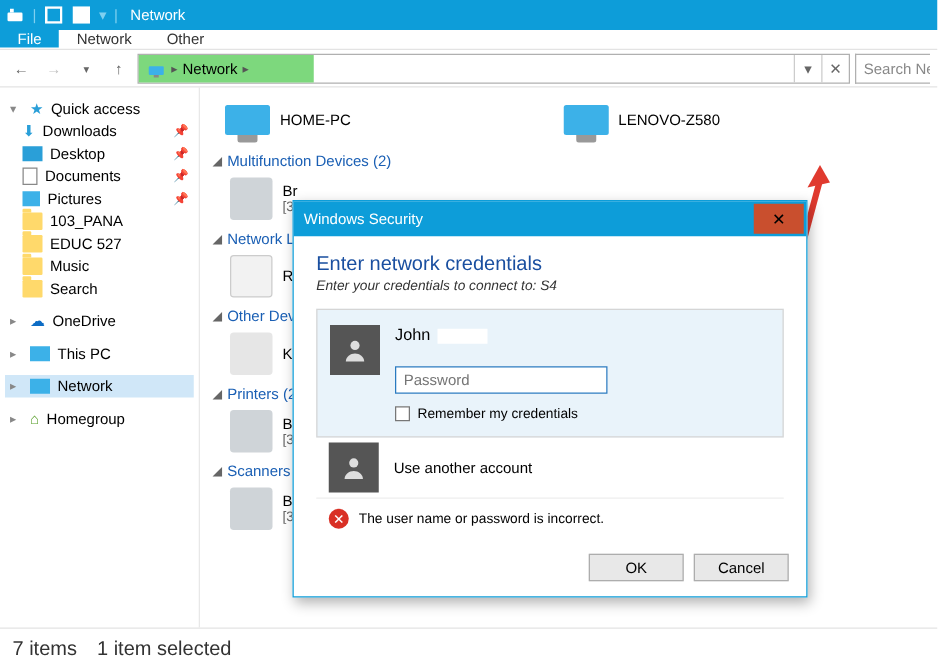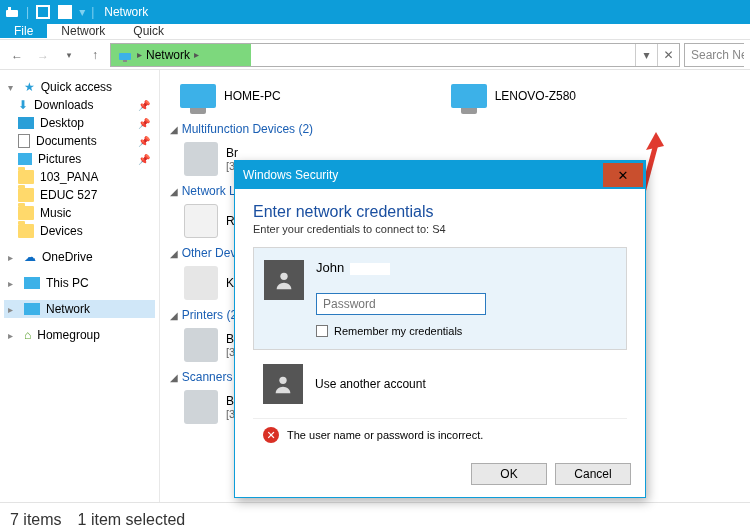--- a/index.html
+++ b/index.html
@@ -55,30 +55,30 @@
 
 .statusbar { height: 34px; border-top: 1px solid #e3e3e3; padding: 0 10px; display: flex; align-items: center; gap: 16px; color: #333; font-size: 16px; }
 
 
 .dialog { position: absolute; top: 160px; left: 234px; width: 412px; background: #fff; border: 1px solid #0d9dd9; box-shadow: 2px 4px 10px rgba(0,0,0,0.3); z-index: 10; }
 .dialog-tb { height: 28px; background: #0d9dd9; color: #fff; display: flex; align-items: center; padding: 0 8px; }
 .dialog-tb .dtitle { flex: 1; font-size: 12px; }
 .dialog-tb .dclose { width: 40px; height: 24px; background: #c94f2e; color: #000; display: flex; align-items: center; justify-content: center; font-size: 13px; margin-right: -6px; }
 .dialog-body { padding: 14px 18px 10px 18px; }
 .dialog-h1 { color: #1a4fa0; font-size: 16px; margin-bottom: 2px; }
-.dialog-sub { font-size: 11px; color: #333; margin-bottom: 12px; }
+.dialog-sub { font-size: 11px; color: #333; margin-bottom: 12px; font-style: italic; }
 .cred-box { border: 1px solid #d5d5d5; background: #e9f3fa; padding: 12px 10px; display: flex; gap: 12px; align-items: flex-start; }
 .avatar { width: 40px; height: 40px; background: #555; display: flex; align-items: center; justify-content: center; color: #fff; }
 .cred-fields { flex: 1; }
 .uname { font-size: 13px; margin-bottom: 18px; display: flex; align-items: flex-end; gap: 6px; }
 .uname .smudge { display: inline-block; width: 40px; height: 12px; background: #fff; }
 .pw-input { width: 170px; height: 22px; border: 1px solid #2a7ac0; padding: 0 6px; font-size: 12px; }
 .remember { display: flex; align-items: center; gap: 6px; font-size: 11px; margin-top: 10px; }
 .remember .cb { width: 12px; height: 12px; border: 1px solid #777; background: #fff; }
-.another { display: flex; gap: 12px; align-items: center; padding: 14px 10px; }
+.another { display: flex; gap: 12px; align-items: center; padding: 4px 10px; }
 .err-row { display: flex; align-items: center; gap: 8px; padding: 8px 10px 0 10px; font-size: 11px; border-top: 1px solid #eee; }
 .err-icon { width: 16px; height: 16px; background: #d93025; border-radius: 50%; color: #fff; display: flex; align-items: center; justify-content: center; font-size: 11px; }
 .btn-row { display: flex; justify-content: flex-end; gap: 8px; padding: 10px 14px 12px 14px; align-items: center; }
 .dbtn { width: 76px; height: 22px; background: #e8e8e8; border: 1px solid #adadad; font-size: 12px; display: flex; align-items: center; justify-content: center; }
 
 
 .arrow { position: absolute; top: 130px; left: 636px; width: 30px; height: 70px; z-index: 5; pointer-events: none; }
 
 svg { display: block; }
 </style>
@@ -105,21 +105,21 @@
       </svg>
   </span>
   <span style="color:#7fd0f0">▾</span>
   <span class="sep">|</span>
   <span class="title-text">Network</span>
 </div>
 
 <div class="ribbon">
   <div class="tab file">File</div>
   <div class="tab">Network</div>
-  <div class="tab">Quick</div>
+  <div class="tab">Other</div>
 </div>
 
 <div class="navbar">
   <div class="nav-btn">←</div>
   <div class="nav-btn" style="opacity:.4">→</div>
   <div class="nav-btn" style="font-size:9px">▾</div>
   <div class="nav-btn">↑</div>
   <div class="addr">
     <div class="progress"></div>
     <div class="addr-content">
@@ -175,21 +175,21 @@
       <div class="side-item">
           <span class="folder-icon"></span>
           <span>EDUC 527</span>
         </div>
       <div class="side-item">
           <span class="folder-icon"></span>
           <span>Music</span>
         </div>
       <div class="side-item">
           <span class="folder-icon"></span>
-          <span>Devices</span>
+          <span>Search</span>
         </div>
     </div>
     <div class="side-group">
       <div class="side-item top">
           <span class="exp">▸</span>
           <span style="color:#0d6cc4">☁</span>
           <span>OneDrive</span>
         </div>
     </div>
     <div class="side-group">

